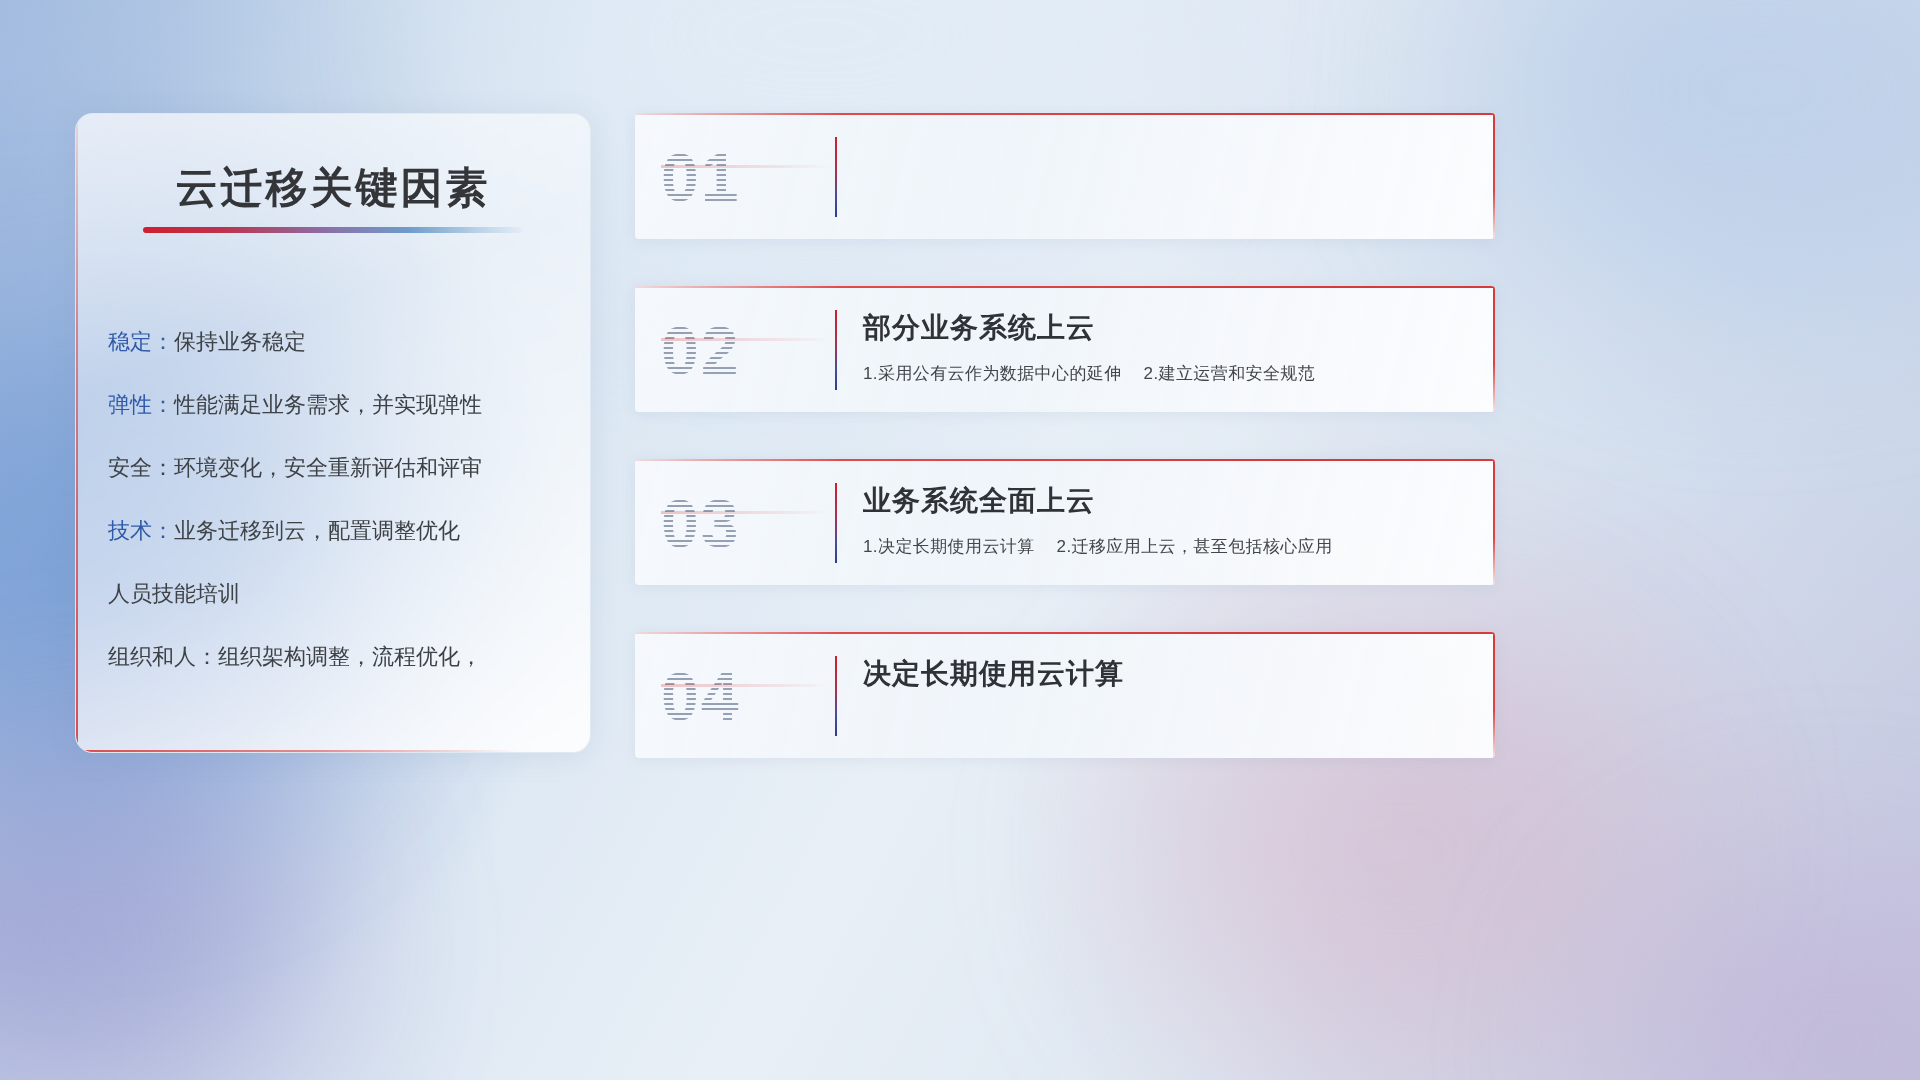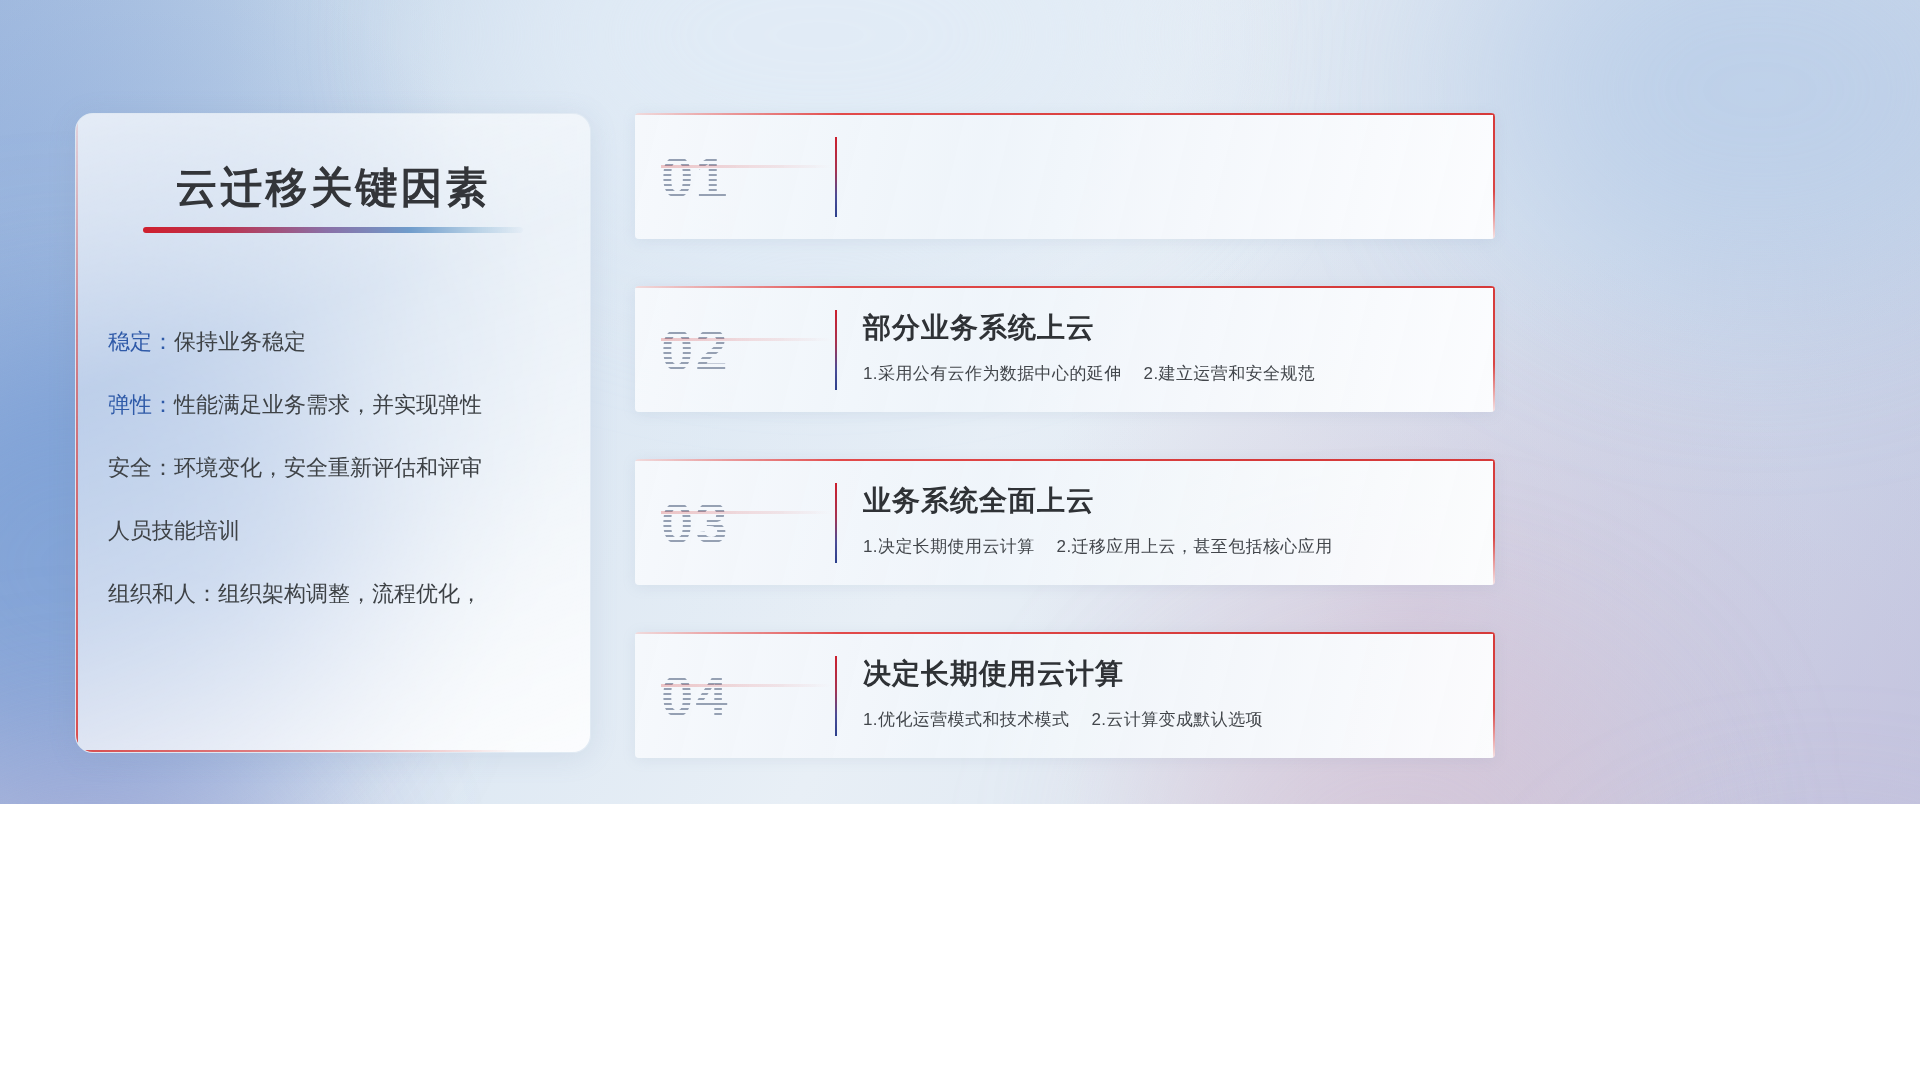--- a/index.html
+++ b/index.html
@@ -8,21 +8,21 @@
   html, body {
     width: 1920px;
     height: 1080px;
     overflow: hidden;
     font-family: "Liberation Sans", "DejaVu Sans", sans-serif;
   }
 
   #stage {
     position: relative;
     width: 1920px;
-    height: 804px;
+    height: 1080px;
     background:
       radial-gradient(circle at 4% 52%, rgba(126,160,214,0.55) 0%, rgba(126,160,214,0.0) 26%),
       radial-gradient(circle at 1% 18%, rgba(150,178,222,0.50) 0%, rgba(150,178,222,0.0) 22%),
       radial-gradient(circle at 0% 86%, rgba(168,170,214,0.45) 0%, rgba(168,170,214,0.0) 24%),
       radial-gradient(circle at 74% 76%, rgba(205,180,205,0.42) 0%, rgba(205,180,205,0.0) 26%),
       radial-gradient(circle at 96% 94%, rgba(198,186,216,0.45) 0%, rgba(198,186,216,0.0) 28%),
       radial-gradient(circle at 88% 8%, rgba(188,206,232,0.55) 0%, rgba(188,206,232,0.0) 30%),
       radial-gradient(circle at 40% 10%, rgba(222,233,245,0.75) 0%, rgba(222,233,245,0.0) 40%),
       linear-gradient(118deg, #a9c0e0 0%, #c5d7ea 14%, #dde8f3 34%, #e8eff6 52%, #dfe8f2 70%, #cfd9ea 86%, #c3cbe3 100%);
     overflow: hidden;
@@ -144,21 +144,21 @@
     width: 1.6px;
     background: linear-gradient(to bottom, #d63a3a 0%, #d94545 62%, rgba(214,58,58,0.12) 100%);
   }
 
   .card-num {
     position: absolute;
     left: 26px;
     top: 16px;
     width: 170px;
     height: 96px;
-    font-size: 58px;
+    font-size: 68px;
     font-weight: bold;
     letter-spacing: 2px;
     line-height: 96px;
     color: rgba(96,112,140,0.30);
     -webkit-background-clip: text;
     background-clip: text;
     
     background-image: repeating-linear-gradient(
         to bottom,
         rgba(90,106,134,0.62) 0px,
@@ -223,20 +223,21 @@
   <div class="blob b5"></div>
   <div class="blob b6"></div>
 
   <div class="left-panel">
     <div class="panel-title">云迁移关键因素</div>
     <div class="title-rule"></div>
     <div class="factor-list" id="factor-list">
         <div class="factor-line"><span class="label">稳定：</span><span class="desc">保持业务稳定</span></div>
         <div class="factor-line"><span class="label">弹性：</span><span class="desc">性能满足业务需求，并实现弹性</span></div>
         <div class="factor-line"><span class="label plain">安全：</span><span class="desc">环境变化，安全重新评估和评审</span></div>
+        <div class="factor-line"><span class="label">技术：</span><span class="desc">业务迁移到云，配置调整优化</span></div>
         <div class="factor-line cont"><span class="desc">人员技能培训</span></div>
         <div class="factor-line"><span class="label plain">组织和人：</span><span class="desc">组织架构调整，流程优化，</span></div>
       </div>
   </div>
 
   <div class="cards" id="stage-cards">
       <div class="card">
         <div class="card-num">01</div>
         <div class="card-num-tint"></div>
         <div class="card-divider"></div>
@@ -258,18 +259,17 @@
           <div class="card-title">业务系统全面上云</div>
           <div class="card-points"><span class="pt">1.决定长期使用云计算</span><span class="pt">2.迁移应用上云，甚至包括核心应用</span></div>
         </div>
       </div>
       <div class="card">
         <div class="card-num">04</div>
         <div class="card-num-tint"></div>
         <div class="card-divider"></div>
         <div class="card-body">
           <div class="card-title">决定长期使用云计算</div>
-          <div class="card-points"><span class="pt">1.优化运营模式和技术模式</span><span class="pt">2.云计算变成默认选项</span></div>
         </div>
       </div>
     </div>
 
 </div>
 
 </body></html>

